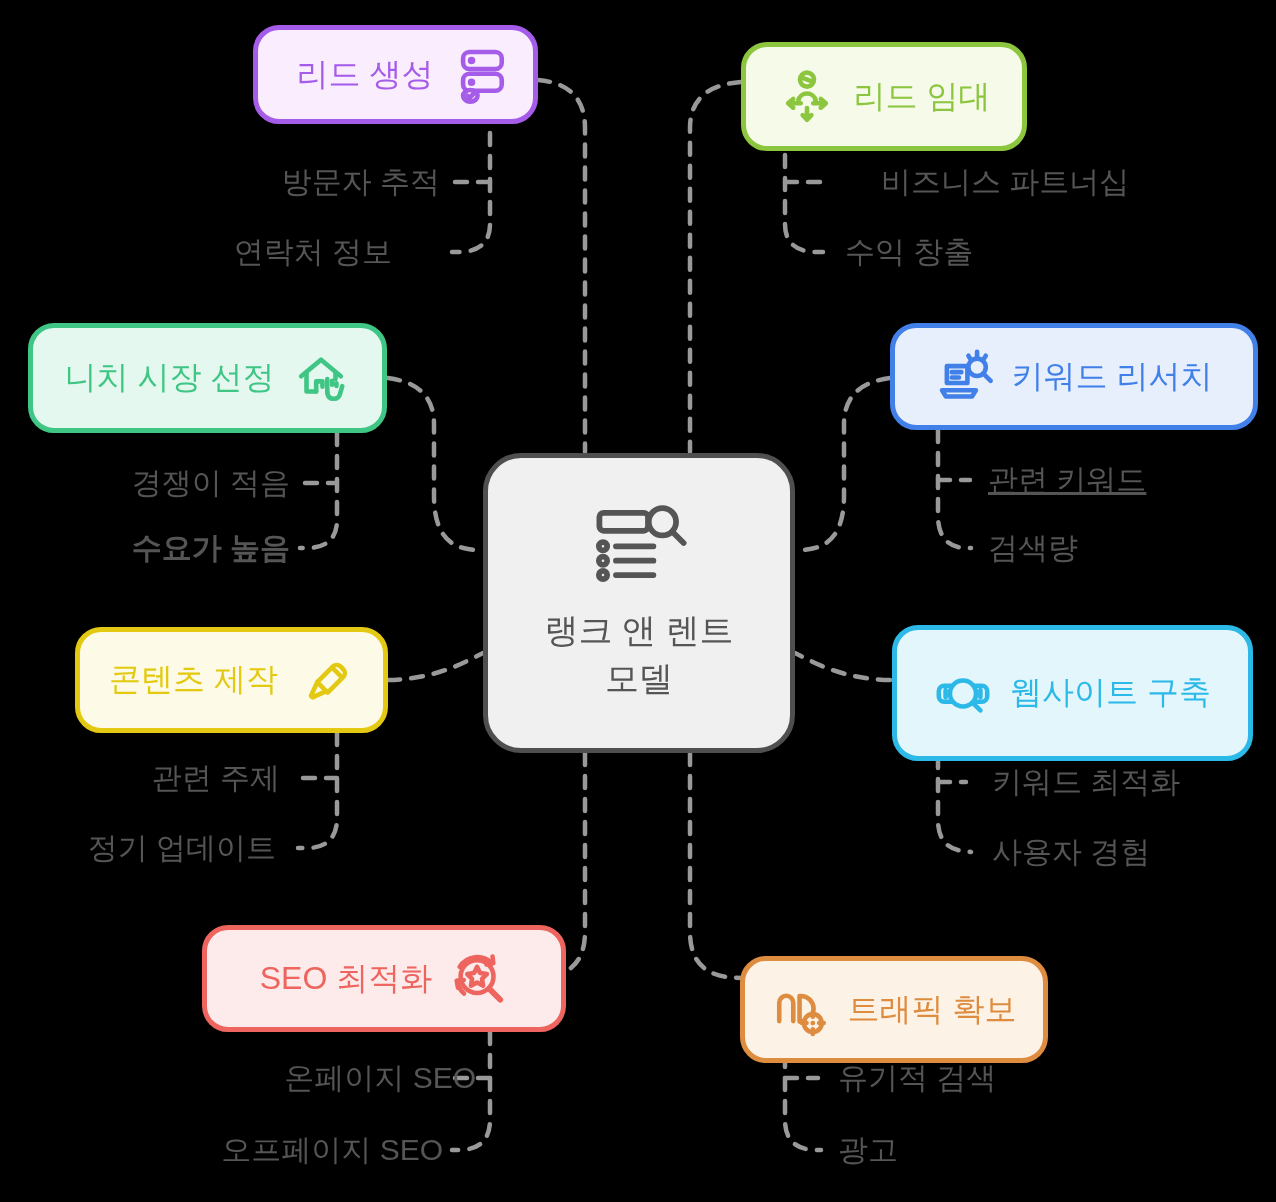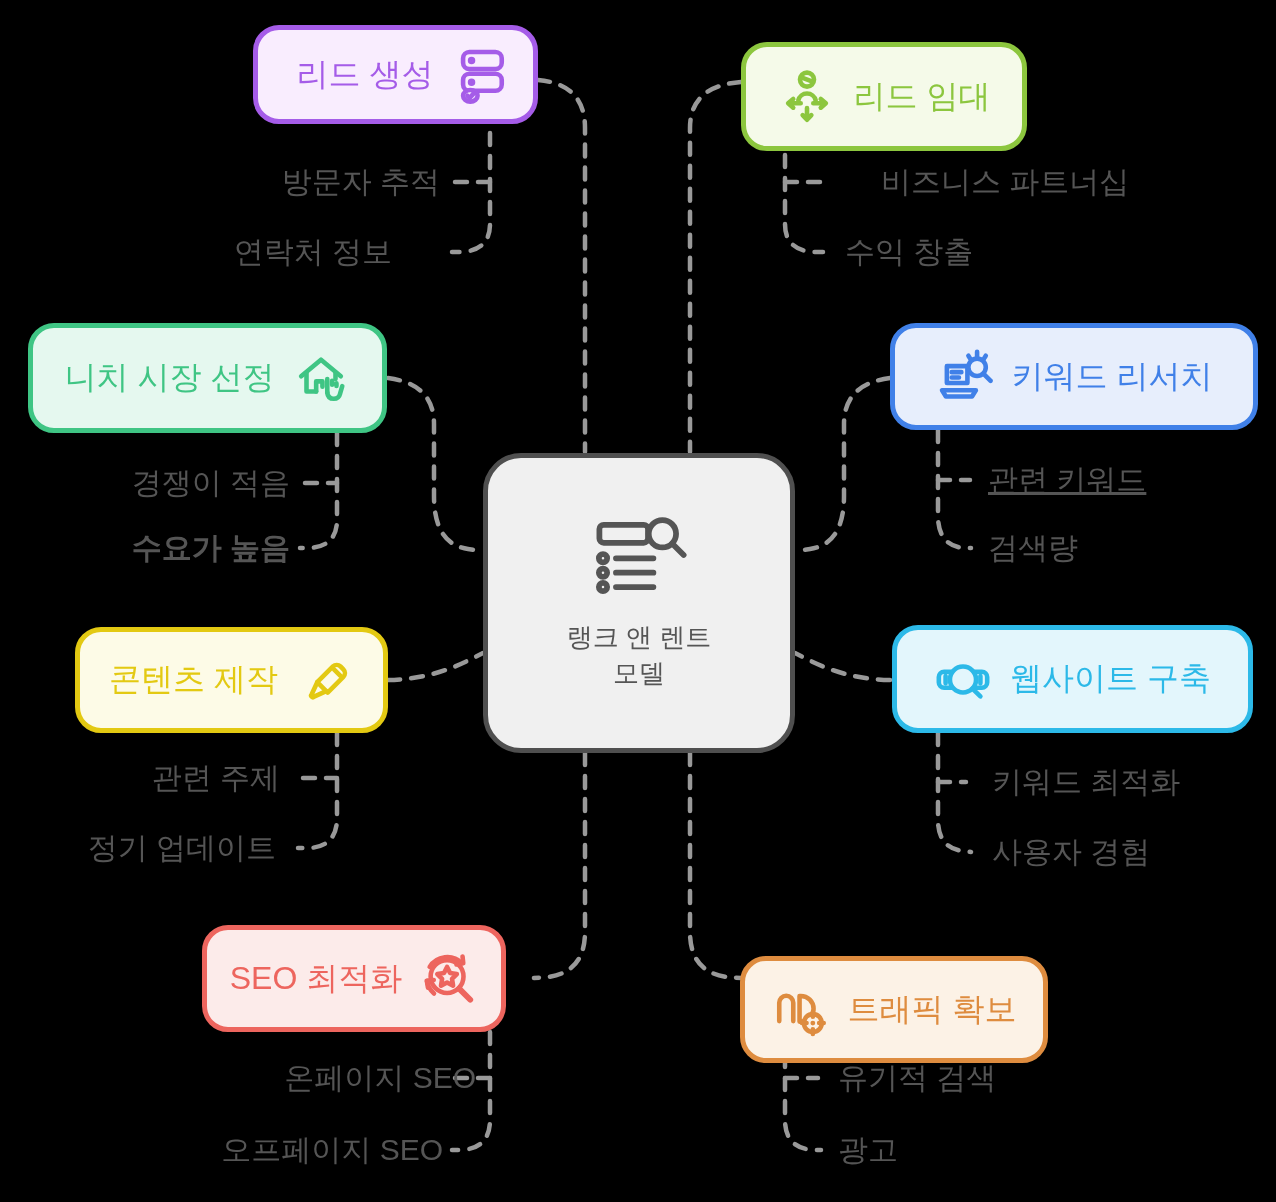--- a/index.html
+++ b/index.html
@@ -18,21 +18,21 @@
     gap:18px;border:5px solid var(--c);background:var(--bg);color:var(--c);
     border-radius:26px;box-sizing:border-box;
   }
   .node .label{font-size:32px;font-weight:400;white-space:nowrap;letter-spacing:0;}
   .node svg{flex:0 0 auto;display:block;}
   .icon-stroke{stroke:currentColor;fill:none;stroke-width:1.9;stroke-linecap:round;stroke-linejoin:round;}
   #center-node{
     position:absolute;z-index:2;display:flex;flex-direction:column;align-items:center;justify-content:center;
     border:5px solid var(--c);background:var(--bg);border-radius:38px;box-sizing:border-box;color:#555555;
   }
-  #center-node .title{font-size:26px;line-height:1.4;text-align:center;margin-top:16px;color:#555555;}
+  #center-node .title{font-size:34px;line-height:1.4;text-align:center;margin-top:16px;color:#555555;}
   .leaf{
     position:absolute;z-index:2;color:var(--leaf);font-size:30px;white-space:nowrap;line-height:40px;
   }
 </style>
 </head>
 <body>
 
 <div id="canvas" style="--connector: #999999; --leaf: #555555;">
 
   <svg id="connector-layer" width="1276" height="1202" viewBox="0 0 1276 1202">
@@ -138,31 +138,31 @@
 
   <div class="node" style="left: 75px; top: 627px; width: 313px; height: 106px; --c: #e3c912; --bg: #fdfbe7;">
     <span class="label">콘텐츠 제작</span>
     <svg width="58" height="58" viewBox="0 0 24 24" class="icon-stroke">
       <path d="M8.8 12.9 l6.5-6.5 a2.2 2.2 0 0 1 3.1 0 l1.2 1.2 a2.2 2.2 0 0 1 0 3.1 l-6.5 6.5 -4.3-4.3 z"></path>
       <path d="M8.8 12.9 l-2.3 5 a0.7 0.7 0 0 0 1 1 l5-2.3"></path>
       <path d="M15.7 7.6 l2.7 2.7"></path>
     </svg>
   </div>
 
-  <div class="node" style="left: 892px; top: 625px; width: 361px; height: 108px; --c: #2cb9e8; --bg: #e3f6fc;">
+  <div class="node" style="left: 892px; top: 625px; width: 361px; height: 136px; --c: #2cb9e8; --bg: #e3f6fc;">
     <svg width="58" height="58" viewBox="0 0 24 24" class="icon-stroke">
       <rect x="2" y="9" width="20" height="6.6" rx="2.2"></rect>
       <path d="M4.8 10.8 v3 M19.2 10.8 v3"></path>
       <circle cx="12" cy="12.2" r="5.4" style="fill:var(--bg)"></circle>
       <path d="M15.9 16 l3.3 3.2"></path>
     </svg>
     <span class="label">웹사이트 구축</span>
   </div>
 
-  <div class="node" style="left: 202px; top: 925px; width: 304px; height: 107px; --c: #ed655e; --bg: #fcebea;">
+  <div class="node" style="left: 202px; top: 925px; width: 364px; height: 107px; --c: #ed655e; --bg: #fcebea;">
     <span class="label">SEO 최적화</span>
     <svg width="58" height="58" viewBox="0 0 24 24" class="icon-stroke">
       <circle cx="11.2" cy="11" r="6.8"></circle>
       <path d="M11.2 7 l1.25 2.55 2.8 0.4 -2 2 0.45 2.8 -2.5-1.3 -2.5 1.3 0.45-2.8 -2-2 2.8-0.4 z"></path>
       <path d="M16.2 16 l4.6 4.6" style="stroke-width:2.4"></path>
       <path d="M4.0 7.0 A8.6 8.6 0 0 1 17.3 5.4"></path>
       <path d="M17.6 2.7 l0.3 2.8 -2.8 0.5"></path>
       <path d="M2.9 12.8 A8.6 8.6 0 0 0 5.8 18.0"></path>
       <path d="M3.3 15.6 l-0.5-2.9 2.9-0.3"></path>
     </svg>

